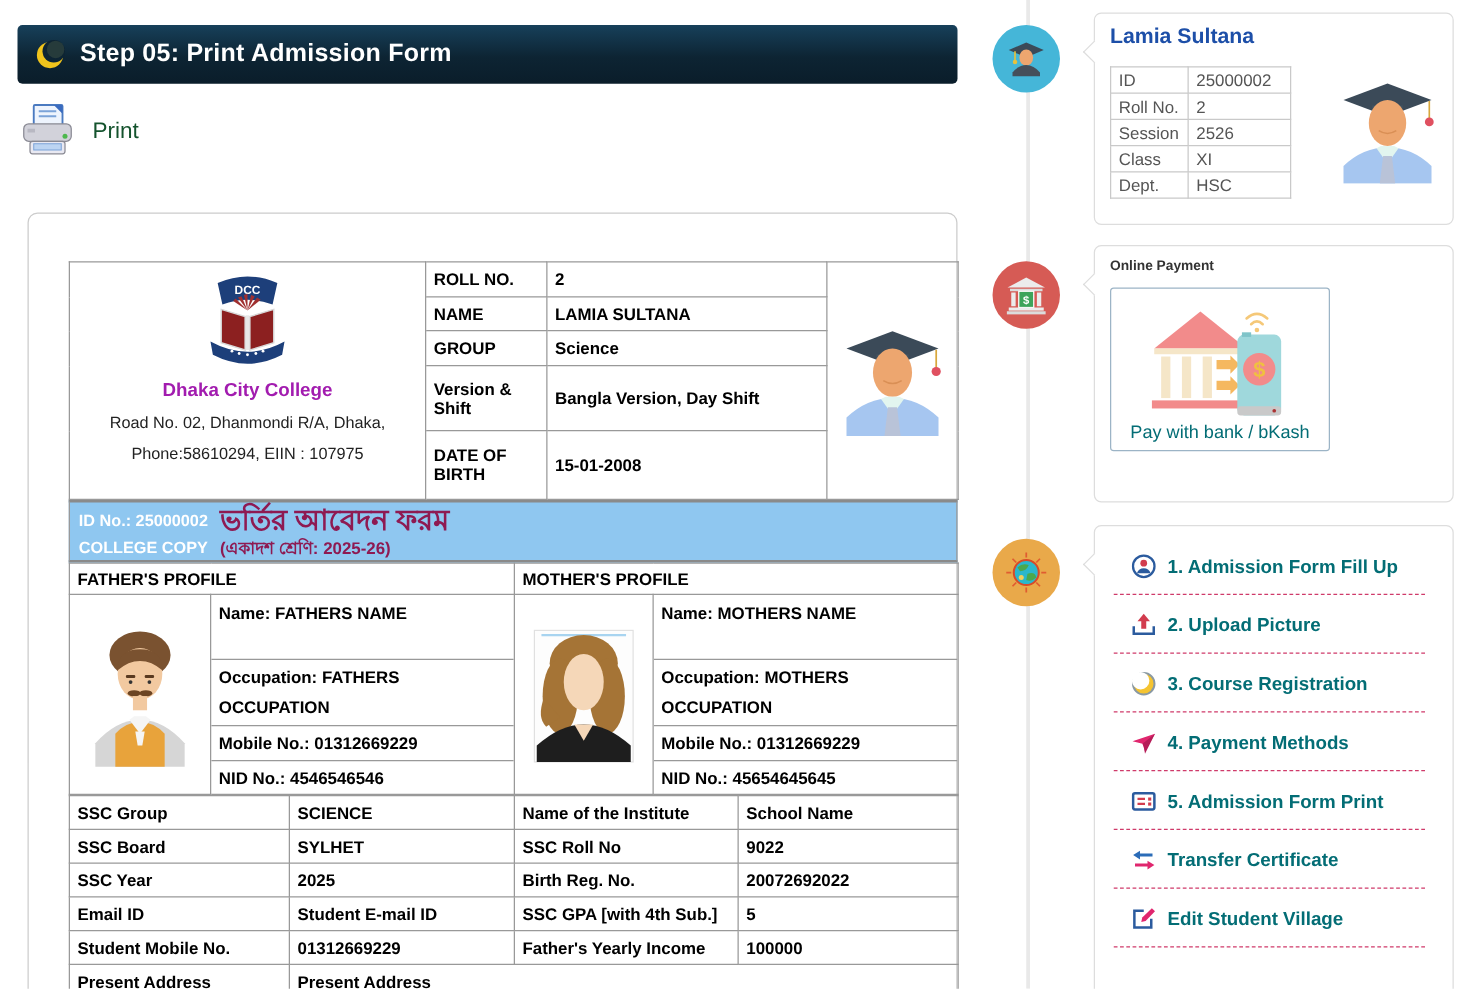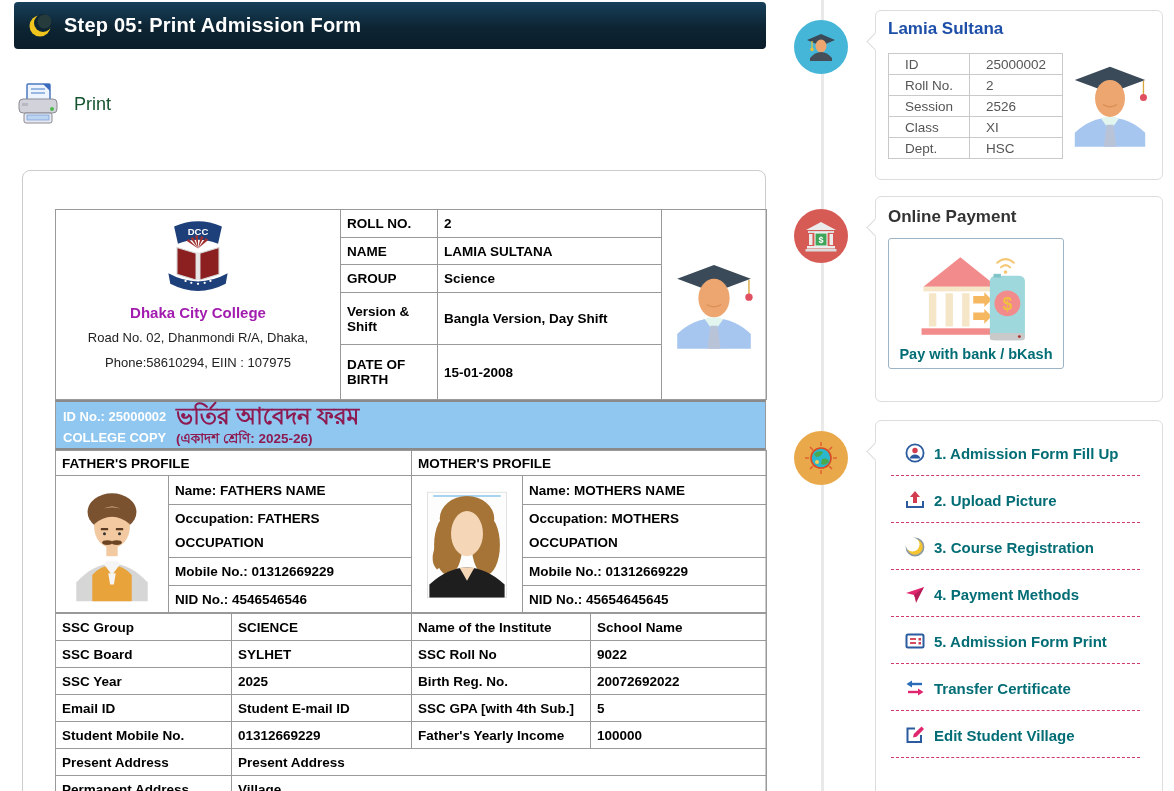--- a/index.html
+++ b/index.html
@@ -4,21 +4,21 @@
 <style>
   * { margin:0; padding:0; box-sizing:border-box; }
   html,body { width:1174px; height:791px; }
   body {
     position:relative; overflow:hidden; background:#ffffff;
     font-family:"Liberation Sans", sans-serif; color:#000;
   }
 
   
   .header-bar {
-    position:absolute; left:14px; top:2px; width:752px; height:47px;
+    position:absolute; left:14px; top:20px; width:752px; height:47px;
     background:linear-gradient(180deg,#17405a 0%,#0d2433 55%,#0a1d2a 100%);
     border-radius:4px; display:flex; align-items:center; gap:11px; padding-left:13px;
   }
   .header-bar .title { color:#fff; font-size:20px; font-weight:bold; letter-spacing:.2px; }
 
   .print-row {
     position:absolute; left:16px; top:82px; display:flex; align-items:center; gap:14px;
     cursor:pointer;
   }
   .print-row .print-label { color:#14532d; font-size:18px; }
@@ -48,21 +48,21 @@
   .banner-left { position:absolute; left:7px; top:4px; color:#fff; font-weight:bold; font-size:13px; line-height:21px; }
   .banner-center { position:absolute; left:120px; right:120px; top:0; height:100%; text-align:left; color:#8e1a52; }
   .banner-title { font-size:23px; font-weight:bold; line-height:28px; }
   .banner-sub { font-size:13.5px; font-weight:bold; line-height:18px; }
 
   .sec-row td { height:25px; }
   .pcell { text-align:center; vertical-align:middle; padding:2px !important; }
   .pdetails { padding:0 !important; vertical-align:top; }
   .pdetails .prow { padding:0 6px; display:flex; align-items:center; border-top:1px solid #999; }
   .pdetails .prow:first-child { border-top:none; }
-  .r28 { height:28px; } .r53 { height:53px; line-height:24px; } .r27 { height:27px; }
+  .r28 { height:28px; } .r53 { height:53px; line-height:24px;margin-top:23px; } .r27 { height:27px; }
   .ssc-table tr { height:27px; }
 
   
   .tl-line { position:absolute; left:821px; top:0; width:3px; height:791px; background:#e9e9e9; }
   .tl-circle {
     position:absolute; left:794px; width:54px; height:54px; border-radius:50%;
     display:flex; align-items:center; justify-content:center; z-index:3;
   }
   .tl-blue { top:20px; background:#45b6d8; }
   .tl-red { top:209px; background:#d65b55; }
@@ -74,32 +74,32 @@
     border:1px solid #ddd; border-radius:6px; z-index:2;
   }
   .side-card::before {
     content:""; position:absolute; left:-7px; top:24px; width:12px; height:12px;
     background:#fff; border-left:1px solid #ddd; border-bottom:1px solid #ddd;
     transform:rotate(45deg);
   }
   .card-student { top:10px; height:170px; padding:8px 12px; }
   .student-name { color:#1d4fa8; font-size:17px; font-weight:bold; }
   .mini-table { border-collapse:collapse; margin-top:14px; font-size:13.5px; color:#555; }
-  .mini-table td { border:1px solid #c9c9c9; padding:1px 16px; height:21px; }
+  .mini-table td { border:1px solid #c9c9c9; padding:1px 6px; height:21px; }
   .mini-table .ml { width:62px; } .mini-table .mv { width:82px; }
   .card-avatar { position:absolute; right:8px; top:52px; }
 
   .card-payment { top:196px; height:206px; padding:10px 12px; }
-  .card-title { color:#333; font-size:17px; font-weight:bold; }
+  .card-title { color:#333; font-size:11px; font-weight:bold; }
   .pay-box {
     margin-top:11px; width:176px; height:131px; border:1px solid #9cb4c6; border-radius:3px;
     display:flex; flex-direction:column; align-items:center; justify-content:flex-end;
     padding-bottom:6px; cursor:pointer;
   }
-  .pay-label { color:#036d75; font-size:14.5px; font-weight:bold; margin-top:2px; white-space:nowrap; }
+  .pay-label { color:#036d75; font-size:14.5px; font-weight:normal; margin-top:2px; white-space:nowrap; }
 
   .card-panel { top:420px; height:380px; padding:8px 0 0 0; }
   .card-panel .card-title { padding-left:14px; }
   .panel-item { display:flex; align-items:center; gap:9px; margin:14px 0 0 29px; cursor:pointer; }
   .panel-item .plabel { color:#036d75; font-size:15px; font-weight:bold; }
   .dashed-sep { border-top:1px dashed #cf3a6a; margin:12px 22px 0 15px; }
 
   svg { display:block; }
 </style>
 </head>

